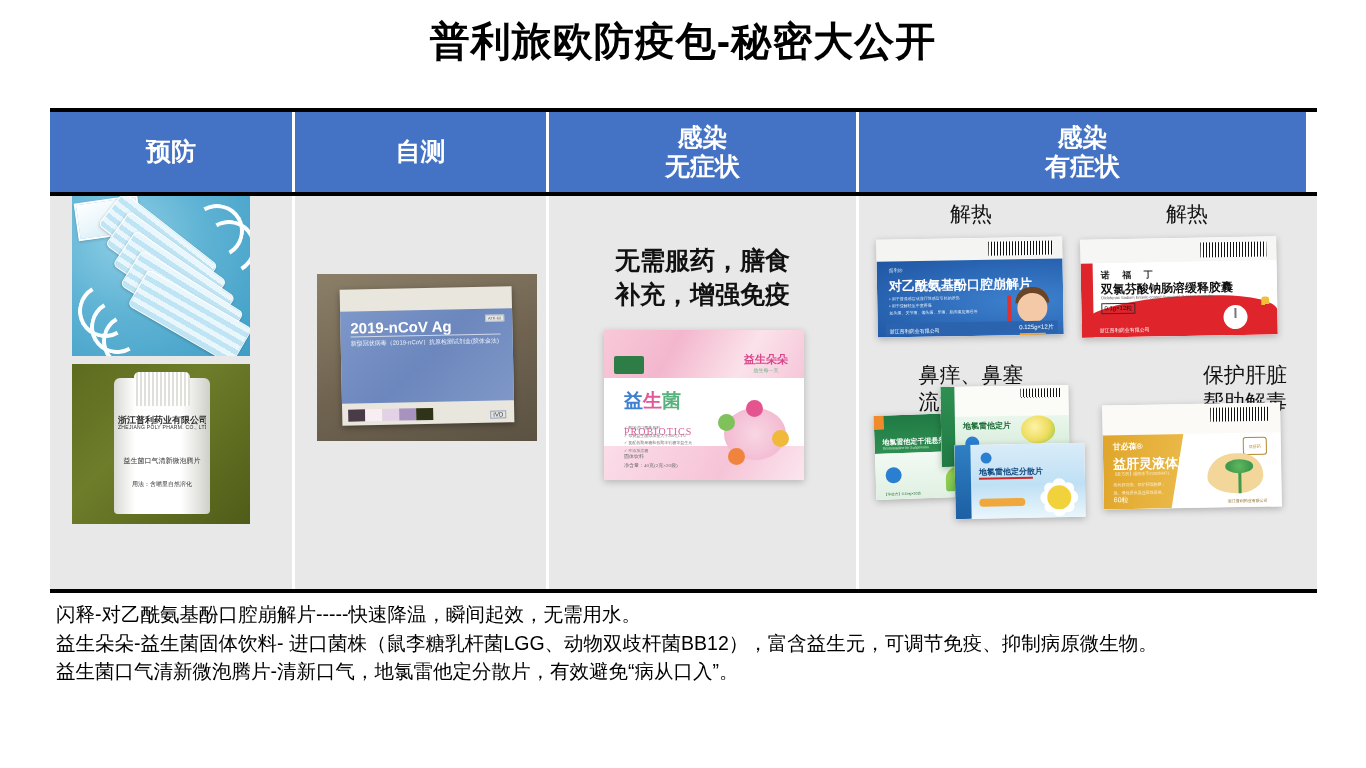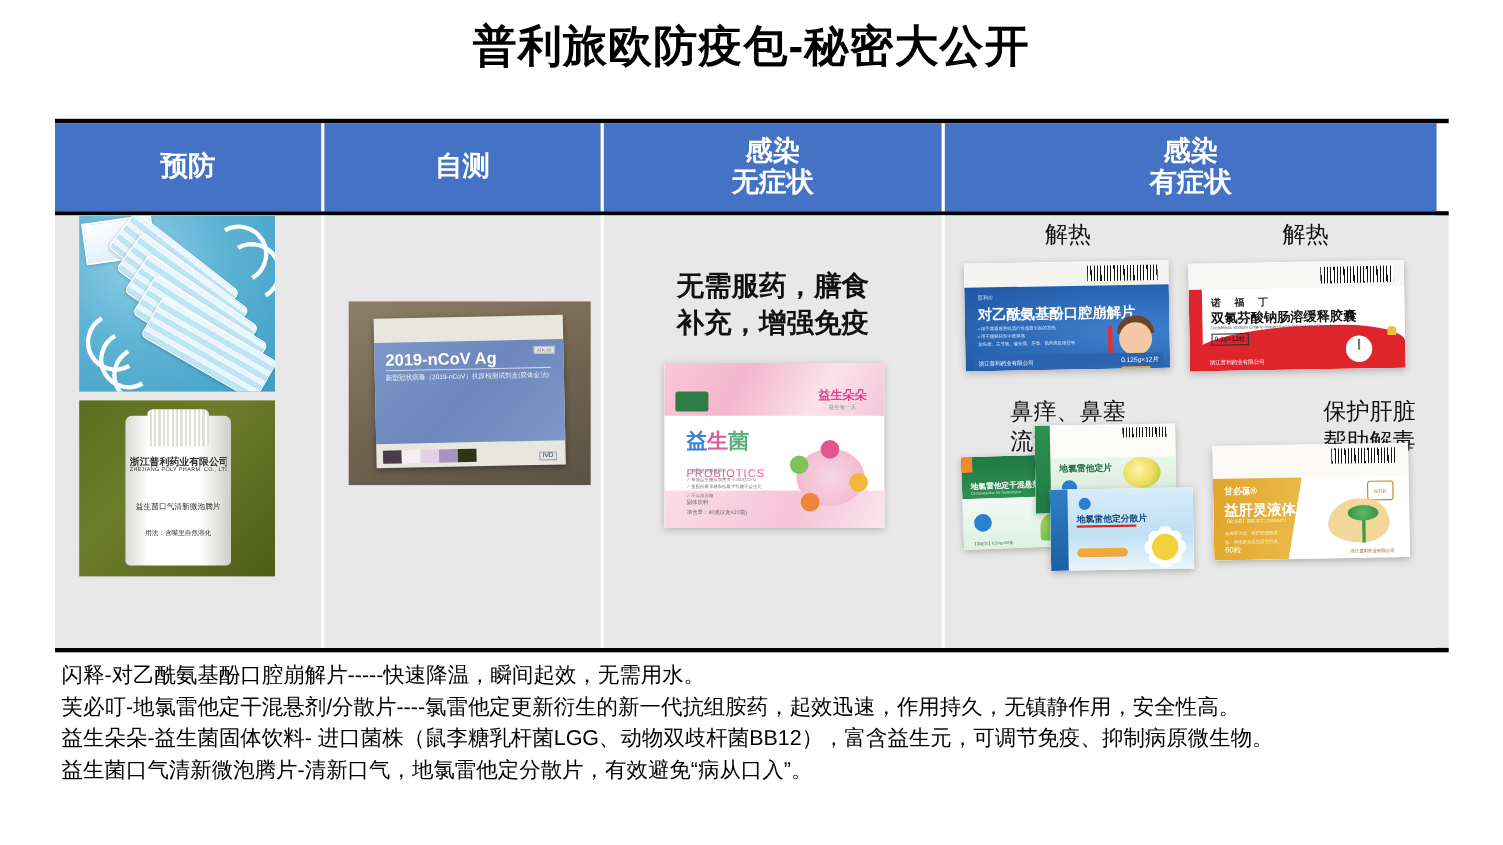--- a/index.html
+++ b/index.html
@@ -143,20 +143,21 @@
   .c3-text{
     position:absolute;left:0;top:48px;width:100%;
     text-align:center;font-size:25px;font-weight:bold;line-height:1.35;
     color:#111;
   }
   .probio-box{
     position:absolute;left:55px;top:134px;width:200px;height:150px;
     background:#ffffff;
     box-shadow:0 2px 7px rgba(0,0,0,.22);
     overflow:hidden;
+    font-family:Liberation Serif, serif;
   }
   .probio-top{
     position:absolute;left:0;top:0;width:200px;height:48px;
     background:linear-gradient(120deg,#f8c9d8 0%,#f3b7cd 35%,#fbe2ea 70%,#f6c6d9 100%);
   }
   .probio-bot{
     position:absolute;left:0;bottom:0;width:200px;height:34px;
     background:linear-gradient(120deg,#fbdde8 0%,#f6c4d7 60%,#fbe6ee 100%);
   }
   .probio-logo{position:absolute;left:10px;top:26px;width:30px;height:18px;background:#2f7d46;border-radius:2px;}
@@ -479,18 +480,17 @@
           <div class="lv-spec">60粒</div>
           <div class="lv-co">浙江普利药业有限公司</div>
         </div>
 
       </div>
     </div>
   </div>
 
   <div class="notes">
     <div>闪释-对乙酰氨基酚口腔崩解片-----快速降温，瞬间起效，无需用水。</div>
-    <div>芙必叮-地氯雷他定干混悬剂/分散片----氯雷他定更新衍生的新一代抗组胺药，起效迅速，作用持久，无镇静作用，安全性高。</div>
     <div>益生朵朵-益生菌固体饮料- 进口菌株（鼠李糖乳杆菌LGG、动物双歧杆菌BB12），富含益生元，可调节免疫、抑制病原微生物。</div>
     <div>益生菌口气清新微泡腾片-清新口气，地氯雷他定分散片，有效避免“病从口入”。</div>
   </div>
 
 </div>
 
 </body></html>

